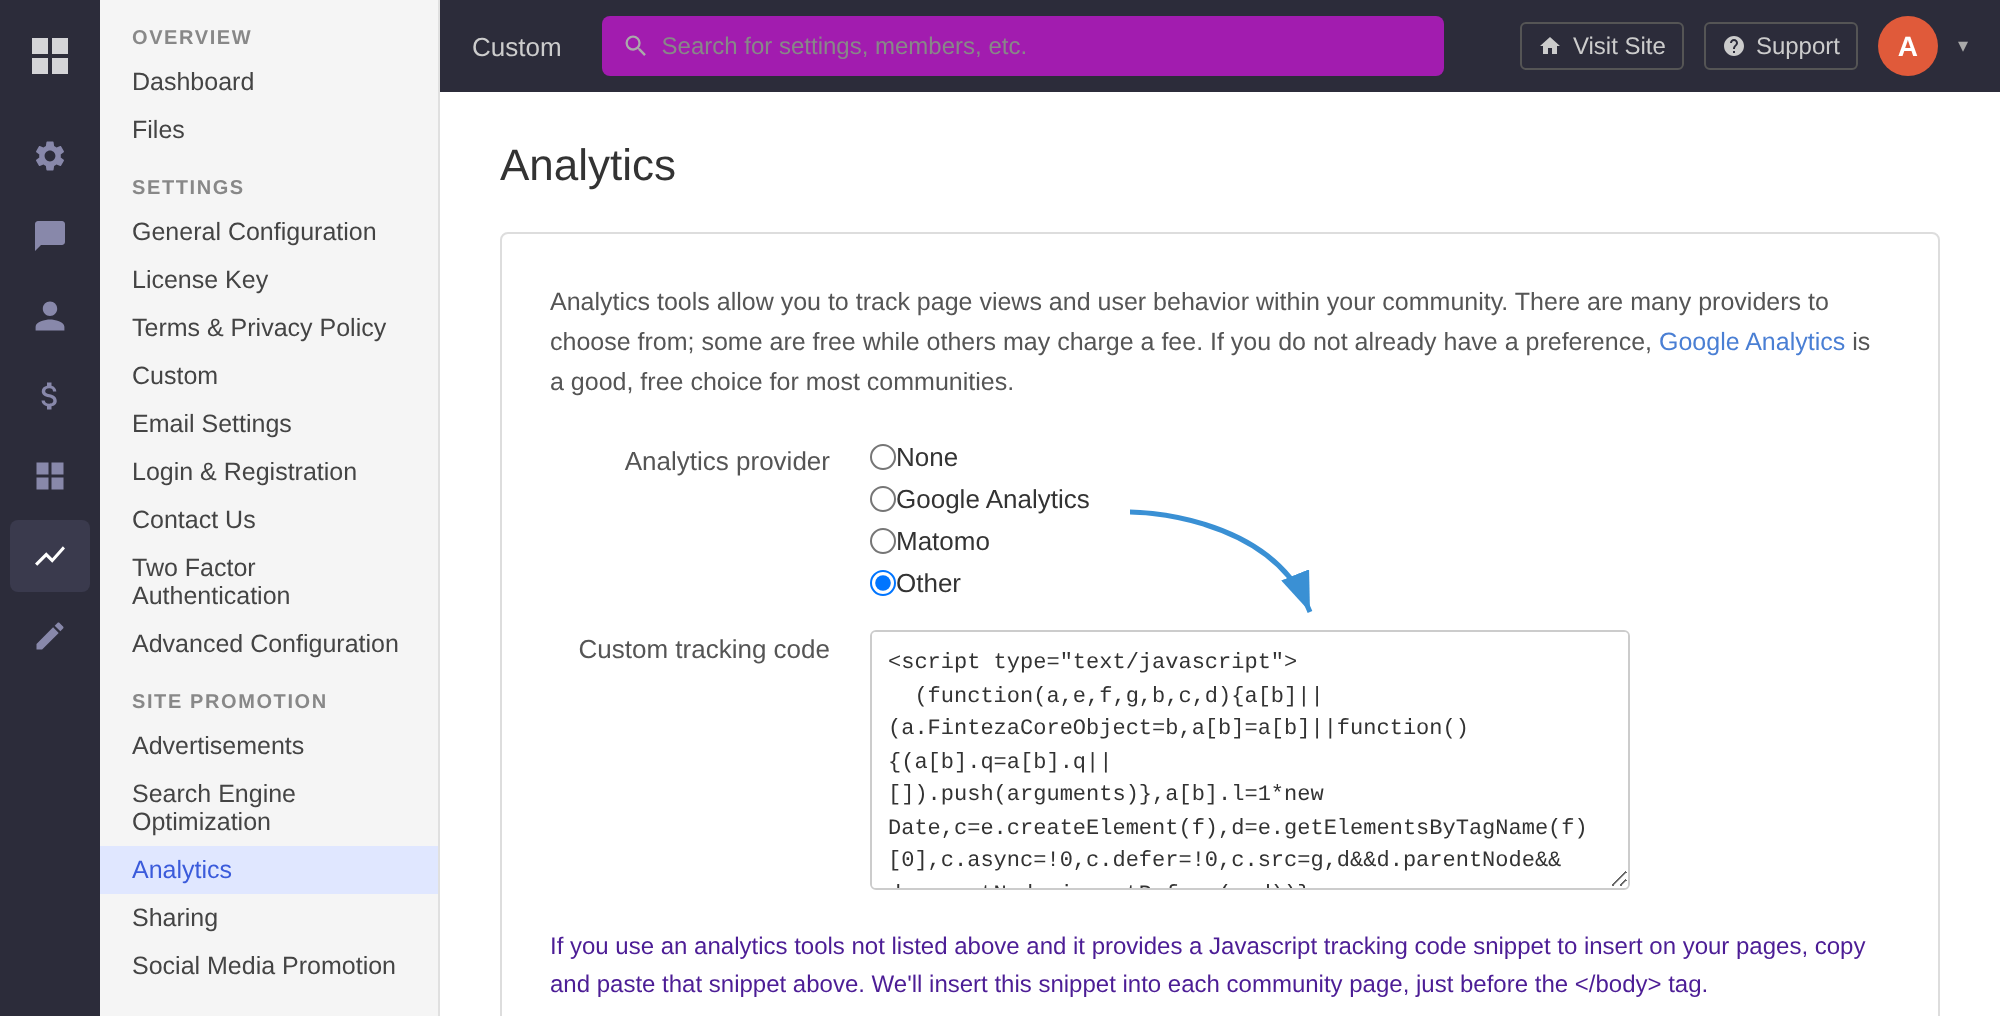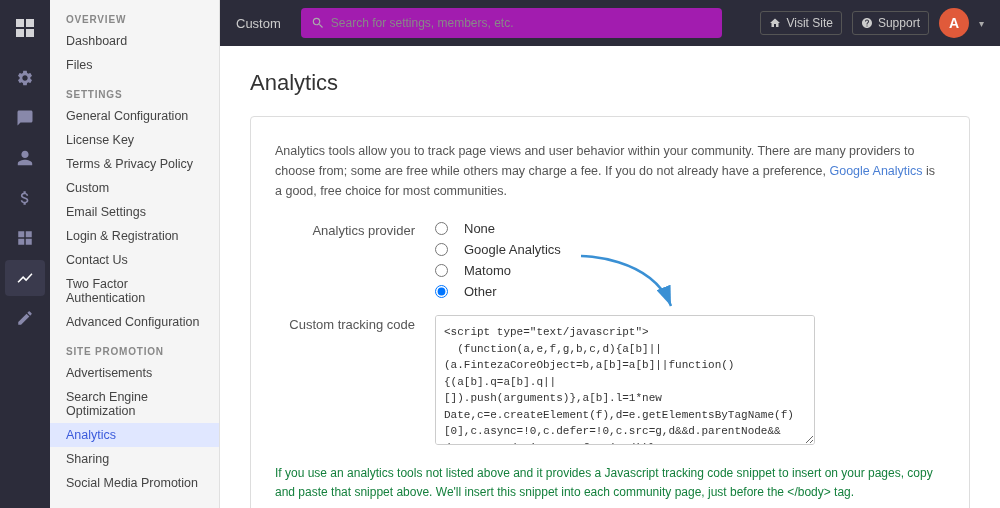--- a/index.html
+++ b/index.html
@@ -181,21 +181,21 @@
       flex-shrink: 0;
     }
     .radio-group {
       display: flex;
       flex-direction: column;
       gap: 6px;
     }
     .radio-item {
       display: flex;
       align-items: center;
-      gap: 16px;
+      gap: 0;
       font-size: 13px;
       color: #333;
       cursor: pointer;
     }
     .radio-item input[type="radio"] { cursor: pointer; }
     .code-textarea {
       width: 380px;
       height: 130px;
       font-family: 'Courier New', monospace;
       font-size: 11px;
@@ -204,21 +204,21 @@
       padding: 8px;
       resize: vertical;
       color: #333;
       background: #fff;
       overflow-y: scroll;
       line-height: 1.5;
     }
 
     .help-text {
       font-size: 12px;
-      color: #15803d;
+      color: #4c1d95;
       margin-top: 12px;
       line-height: 1.6;
     }
   </style>
 </head>
 <body>
 
 <div class="icon-nav">
   <div class="logo-area">
     <svg viewBox="0 0 24 24" fill="white" xmlns="http://www.w3.org/2000/svg">

